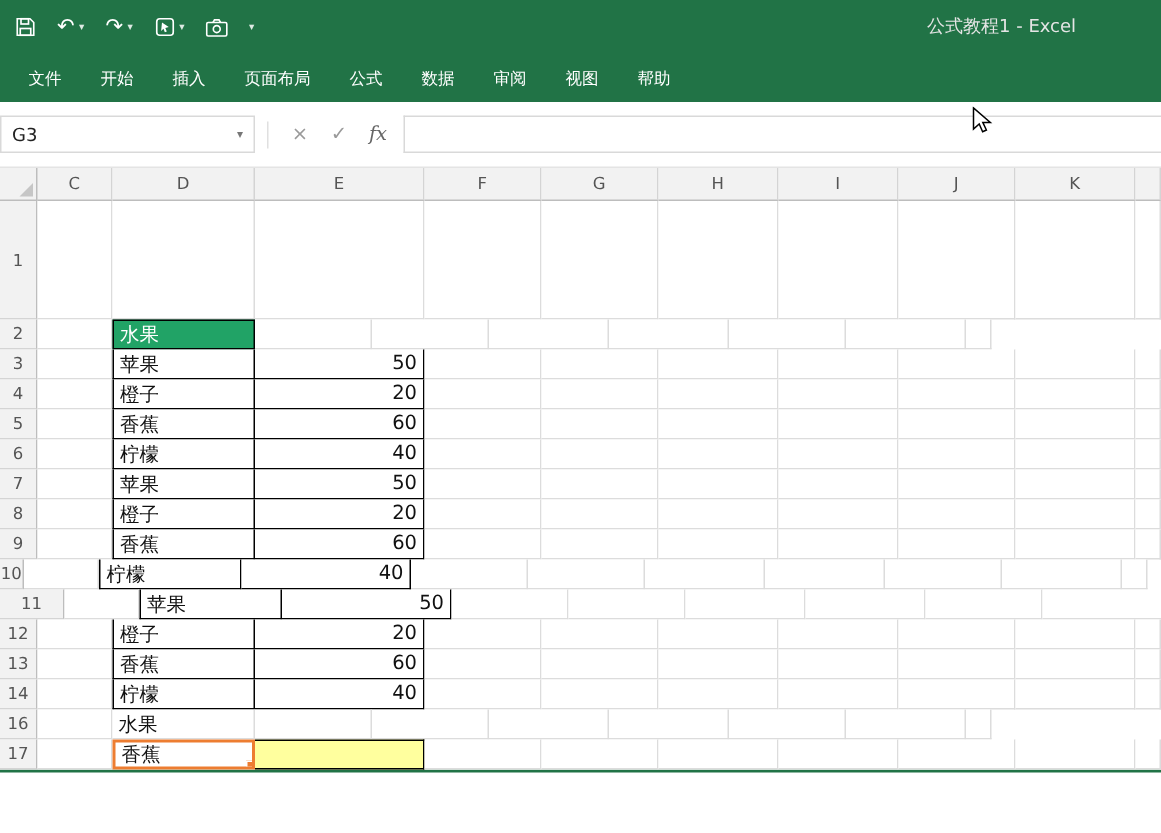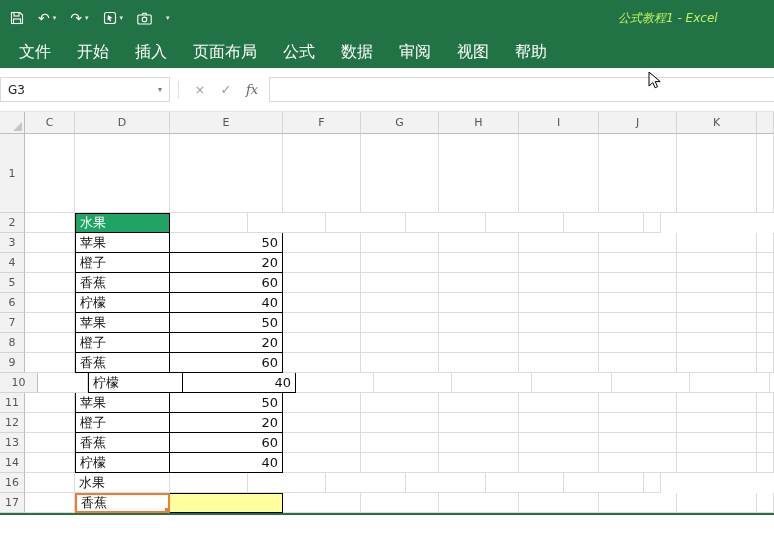--- a/index.html
+++ b/index.html
@@ -4,25 +4,25 @@
 <style>
   * { box-sizing: border-box; margin: 0; padding: 0; }
   html,body { width: 774px; height: 555px; overflow: hidden; }
   body { font-family: "DejaVu Sans", "Liberation Sans", sans-serif; background: #fff; position: relative; }
 
   .titlebar { height: 36px; background: var(--excel-green); display: flex; align-items: center; padding: 0 10px; position: relative; }
   .qat { display: flex; align-items: center; gap: 14px; }
   .qat-btn { display: flex; align-items: center; gap: 3px; color: #fff; cursor: default; }
   .glyph { font-size: 14px; line-height: 1; color: #fff; }
   .caret { font-size: 7px; line-height: 1; opacity: .85; color: #fff; }
-  .title-text { position: absolute; left: 618px; top: 50%; transform: translateY(-50%); font-size: 12px; color: #bef264; white-space: nowrap; font-style: italic; }
+  .title-text { position: absolute; left: 618px; top: 50%; transform: translateY(-50%); font-size: 12px; color: #e5e5e5; white-space: nowrap; }
 
   .tabbar { height: 32px; background: var(--excel-green); display: flex; align-items: stretch; color: #fff; padding-left: 6px; }
   .tabs { display: flex; }
-  .tab { display: flex; align-items: center; padding: 0 13px; font-size: 16px; white-space: nowrap; }
+  .tab { display: flex; align-items: center; padding: 0 13px; font-size: 11px; white-space: nowrap; }
   .search { display: flex; align-items: center; gap: 7px; margin-left: 22px; font-size: 12.5px; white-space: nowrap; }
 
   .formula-area { height: 44px; display: flex; align-items: center; background: #fff; border-bottom: 1px solid #e4e4e4; }
   .namebox { width: 170px; height: 25px; border: 1px solid #d9d9d9; display: flex; align-items: center; justify-content: space-between; padding: 0 7px; font-size: 12px; color: #222; }
   .nb-caret { font-size: 8px; color: #777; }
   .fb-sep { width: 1px; height: 18px; margin: 0 8px; background: #e0e0e0; }
   .fb-btn { width: 26px; text-align: center; font-size: 13px; color: #9a9a9a; }
   .fb-btn.fx { font-family: "DejaVu Serif", serif; font-style: italic; color: #666; }
   .formula-input { flex: 1; height: 25px; border: 1px solid #d9d9d9; border-right: none; margin-left: 4px; padding: 0 6px; font-size: 12px; display: flex; align-items: center; }
 
@@ -242,34 +242,34 @@
           <div class="cell right b-bottom b-right" style="width: 113px;">60</div>
           <div class="cell" style="width: 78px;"></div>
           <div class="cell" style="width: 78px;"></div>
           <div class="cell" style="width: 80px;"></div>
           <div class="cell" style="width: 80px;"></div>
           <div class="cell" style="width: 78px;"></div>
           <div class="cell" style="width: 80px;"></div>
           <div class="cell" style="width: 17px;"></div>
         </div>
         <div class="sheet-row" style="height: 20px;">
-          <div class="row-hdr" style="width: 38px;">10</div>
+          <div class="row-hdr" style="width: 16px;">10</div>
           <div class="cell" style="width: 50px;"></div>
           <div class="cell b-left b-right b-bottom" style="width: 95px;">柠檬</div>
           <div class="cell right b-bottom b-right" style="width: 113px;">40</div>
           <div class="cell" style="width: 78px;"></div>
           <div class="cell" style="width: 78px;"></div>
           <div class="cell" style="width: 80px;"></div>
           <div class="cell" style="width: 80px;"></div>
           <div class="cell" style="width: 78px;"></div>
           <div class="cell" style="width: 80px;"></div>
           <div class="cell" style="width: 17px;"></div>
         </div>
         <div class="sheet-row" style="height: 20px;">
-          <div class="row-hdr" style="width: 25px;">11</div>
+          <div class="row-hdr" style="width: 43px;">11</div>
           <div class="cell" style="width: 50px;"></div>
           <div class="cell b-left b-right b-bottom" style="width: 95px;">苹果</div>
           <div class="cell right b-bottom b-right" style="width: 113px;">50</div>
           <div class="cell" style="width: 78px;"></div>
           <div class="cell" style="width: 78px;"></div>
           <div class="cell" style="width: 80px;"></div>
           <div class="cell" style="width: 80px;"></div>
           <div class="cell" style="width: 78px;"></div>
           <div class="cell" style="width: 80px;"></div>
           <div class="cell" style="width: 17px;"></div>

